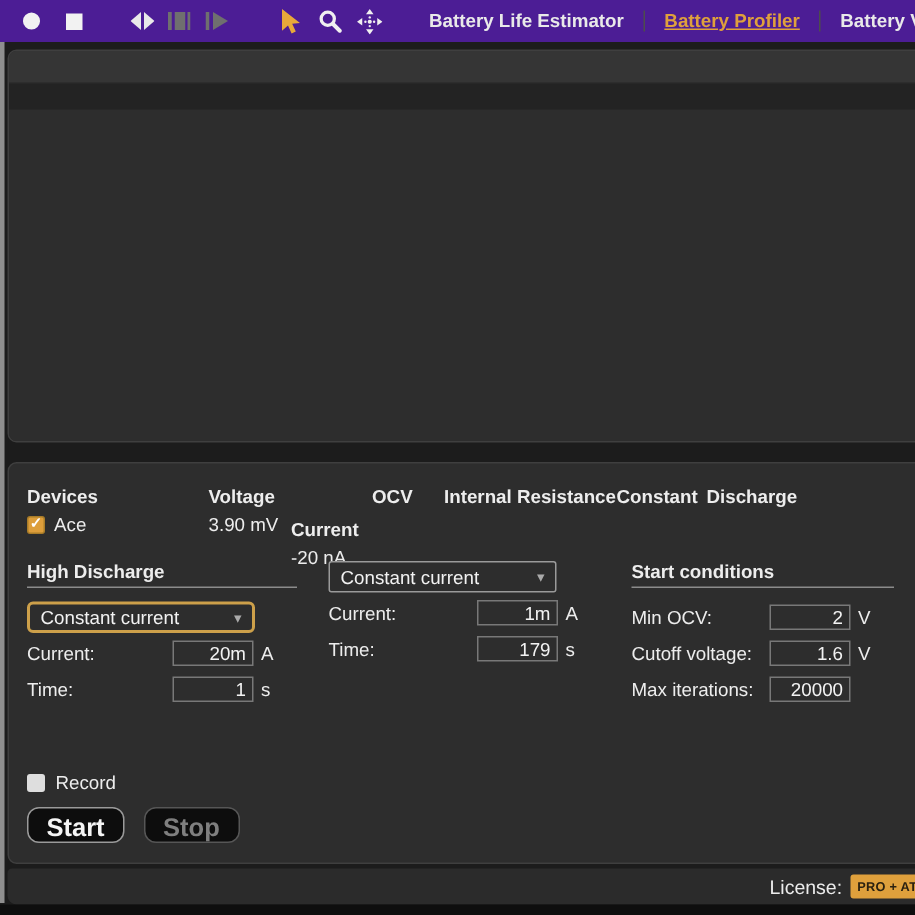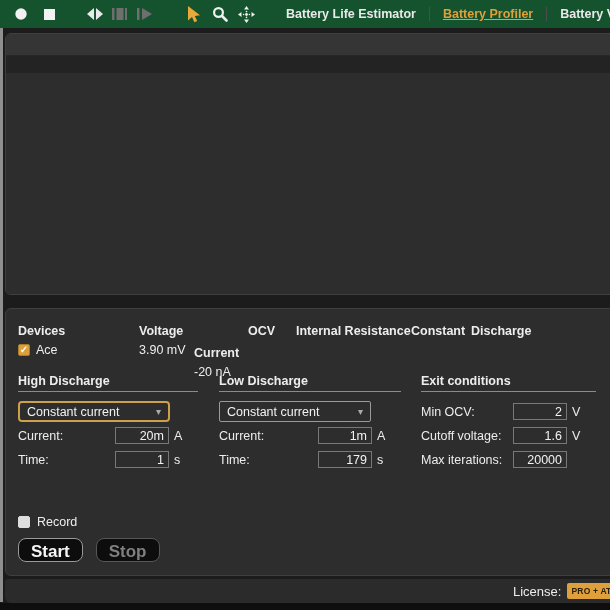--- a/index.html
+++ b/index.html
@@ -1,21 +1,21 @@
 <!DOCTYPE html>
 <html><head>
 <meta charset="utf-8">
 <style>
   * { margin:0; padding:0; box-sizing:border-box; }
   html,body { width:610px; height:610px; }
   body { font-family:"Liberation Sans", sans-serif; background:#101010; }
   .screen { position:relative; width:610px; height:610px; overflow:hidden; background:#1c1c1c; }
 
   
-  .toolbar { position:absolute; top:0; left:0; right:0; height:28px; background:#14532d; }
+  .toolbar { position:absolute; top:0; left:0; right:0; height:28px; background:#4c1d95; }
   .tb-btn { position:absolute; top:3px; width:22px; height:22px; display:flex; align-items:center; justify-content:center; background:none; border:none; cursor:pointer; }
   .tabs { position:absolute; left:286px; top:0; height:28px; display:flex; align-items:center; gap:13px; white-space:nowrap; }
   .tab { font-size:12.5px; font-weight:600; color:#e9e9e9; background:none; border:none; cursor:pointer; font-family:inherit; }
   .tab.active { color:#dfa03c;text-decoration:underline; }
   .tab-sep { width:1px; height:14px; background:#4d4d4d; }
 
   
   .left-strip { position:absolute; left:0; top:28px; width:3px; height:574px; background:#8f8f8f; }
 
   
@@ -190,41 +190,40 @@
           <span class="funit">A</span>
         </div>
         <div class="frow">
           <span class="flabel">Time:</span>
           <input class="tinput" value="1" style="">
           <span class="funit">s</span>
         </div>
       </div>
 
       <div class="fcol fcol2">
-        <div class="sec-title">Low Discharge</div>
         <div class="frow" style="padding-right:0">
           <div class="select sel-plain">
             <span>Constant current</span>
             <span class="chev">▾</span>
           </div>
         </div>
         <div class="frow">
           <span class="flabel">Current:</span>
           <input class="tinput" value="1m" style="">
           <span class="funit">A</span>
         </div>
         <div class="frow">
           <span class="flabel">Time:</span>
           <input class="tinput" value="179" style="">
           <span class="funit">s</span>
         </div>
       </div>
 
       <div class="fcol fcol3">
-        <div class="sec-title">Exit conditions</div>
+        <div class="sec-title">Start conditions</div>
         <div class="frow">
           <span class="flabel">Min OCV:</span>
           <input class="tinput" value="2" style="">
           <span class="funit">V</span>
         </div>
         <div class="frow">
           <span class="flabel">Cutoff voltage:</span>
           <input class="tinput" value="1.6" style="">
           <span class="funit">V</span>
         </div>

